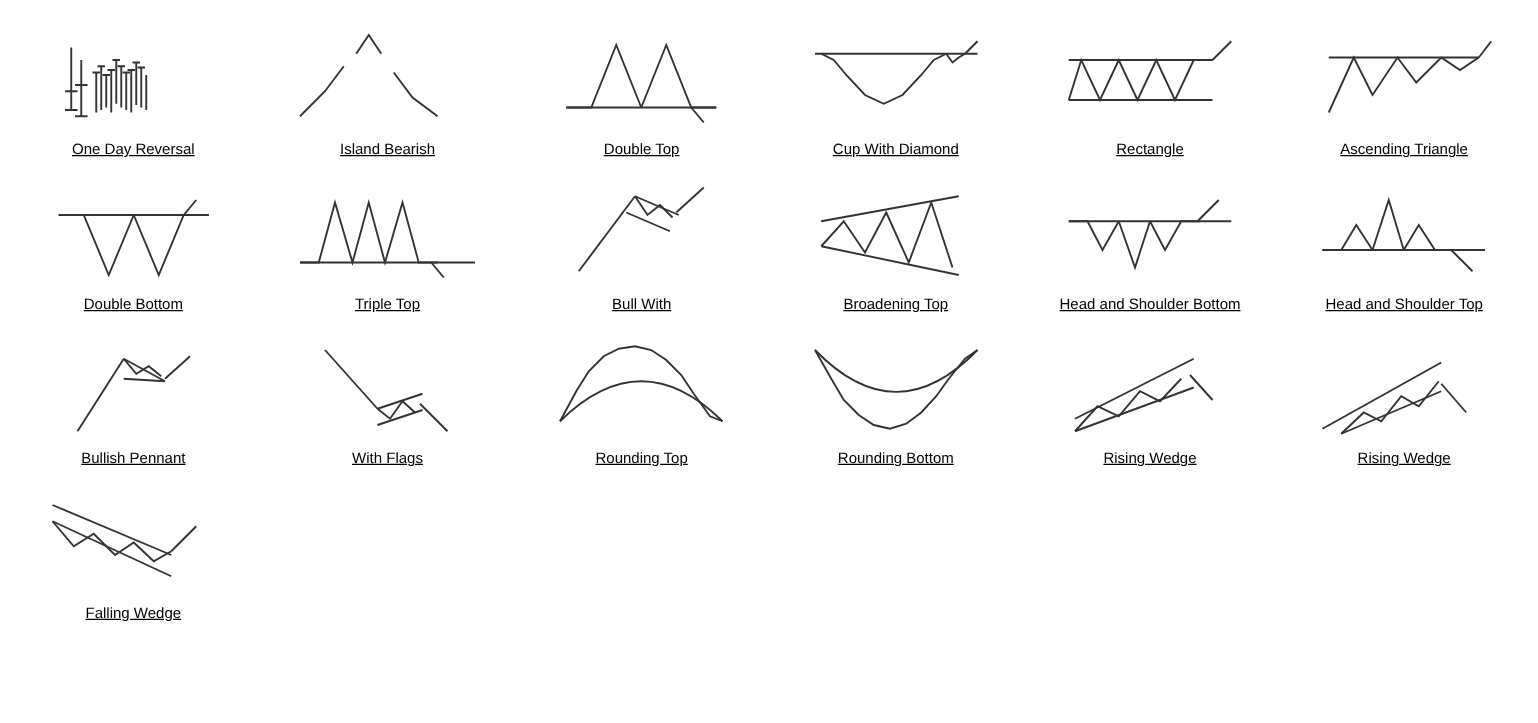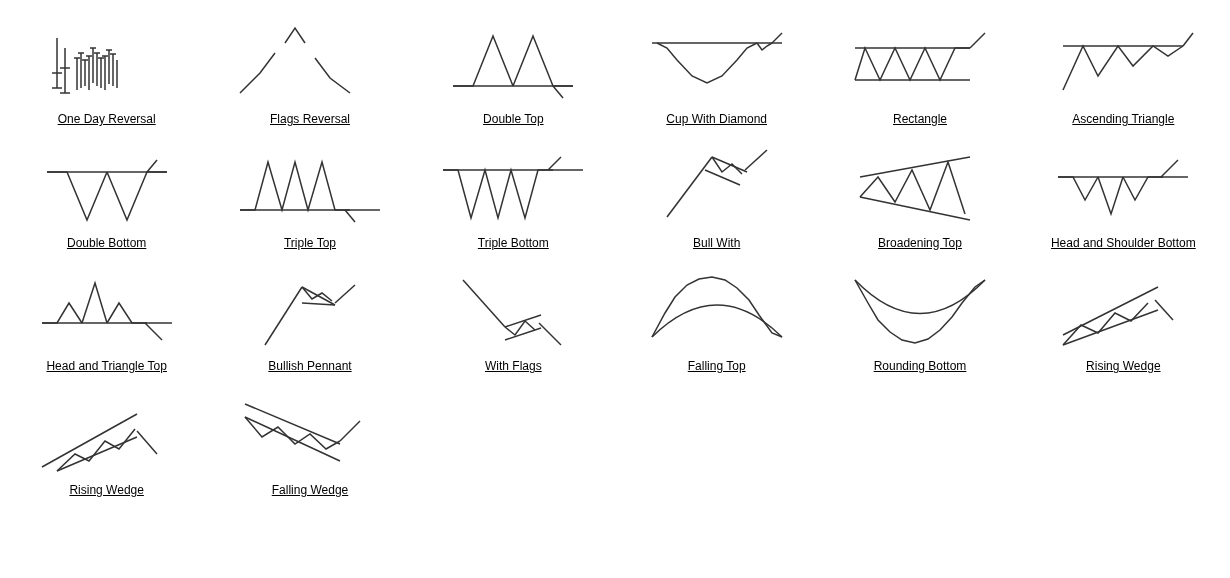--- a/index.html
+++ b/index.html
@@ -88,21 +88,21 @@
 
   <div class="pattern-cell">
     <svg class="pattern-svg" viewBox="0 0 160 90">
 
       <polyline points="10,75 30,55 45,35"></polyline>
 
       <polyline points="55,25 65,10 75,25"></polyline>
 
       <polyline points="85,40 100,60 120,75"></polyline>
     </svg>
-    <span class="pattern-label">Flags Reversal</span>
+    <span class="pattern-label">Island Bearish</span>
   </div>
 
   <div class="pattern-cell">
     <svg class="pattern-svg" viewBox="0 0 160 90">
 
       <line x1="20" y1="68" x2="140" y2="68"></line>
 
       <polyline points="20,68 40,68 60,18 80,68"></polyline>
 
       <polyline points="80,68 100,18 120,68 140,68"></polyline>
@@ -168,28 +168,20 @@
 
   <div class="pattern-cell">
     <svg class="pattern-svg" viewBox="0 0 160 90">
       <line x1="10" y1="68" x2="150" y2="68"></line>
       <polyline points="10,68 25,68 38,20 52,68 65,20 78,68 92,20 105,68 120,68"></polyline>
       <polyline points="115,68 125,80"></polyline>
     </svg>
     <span class="pattern-label">Triple Top</span>
   </div>
 
-  <div class="pattern-cell">
-    <svg class="pattern-svg" viewBox="0 0 160 90">
-      <line x1="10" y1="28" x2="150" y2="28"></line>
-      <polyline points="10,28 25,28 38,76 52,28 65,76 78,28 92,76 105,28 120,28"></polyline>
-      <polyline points="115,28 128,15"></polyline>
-    </svg>
-    <span class="pattern-label">Triple Bottom</span>
-  </div>
 
 
 
   <div class="pattern-cell">
     <svg class="pattern-svg" viewBox="0 0 160 90">
 
       <line x1="30" y1="75" x2="75" y2="15"></line>
 
       <line x1="75" y1="15" x2="110" y2="30"></line>
       <line x1="68" y1="28" x2="103" y2="43"></line>
@@ -235,21 +227,21 @@
       <line x1="15" y1="58" x2="145" y2="58"></line>
 
       <polyline points="15,58 30,58 42,38 55,58"></polyline>
 
       <polyline points="55,58 68,18 80,58"></polyline>
 
       <polyline points="80,58 92,38 105,58 120,58"></polyline>
 
       <polyline points="118,58 135,75"></polyline>
     </svg>
-    <span class="pattern-label">Head and Triangle Top</span>
+    <span class="pattern-label">Head and Shoulder Top</span>
   </div>
 
   <div class="pattern-cell">
     <svg class="pattern-svg" viewBox="0 0 160 90">
 
       <line x1="35" y1="80" x2="72" y2="22"></line>
 
       <line x1="72" y1="22" x2="105" y2="40"></line>
       <line x1="72" y1="38" x2="105" y2="40"></line>
 
@@ -277,21 +269,21 @@
 
 
 
   <div class="pattern-cell">
     <svg class="pattern-svg" viewBox="0 0 160 90">
 
       <path d="M 15,72 Q 80,8 145,72"></path>
 
       <polyline points="15,72 28,48 38,32 50,20 62,14 75,12 88,15 100,23 112,35 122,50 135,68 145,72"></polyline>
     </svg>
-    <span class="pattern-label">Falling Top</span>
+    <span class="pattern-label">Rounding Top</span>
   </div>
 
   <div class="pattern-cell">
     <svg class="pattern-svg" viewBox="0 0 160 90">
 
       <path d="M 15,15 Q 80,82 145,15"></path>
 
       <polyline points="15,15 28,38 38,55 50,67 62,75 75,78 88,74 100,65 112,52 122,38 135,22 145,15"></polyline>
     </svg>
     <span class="pattern-label">Rounding Bottom</span>

